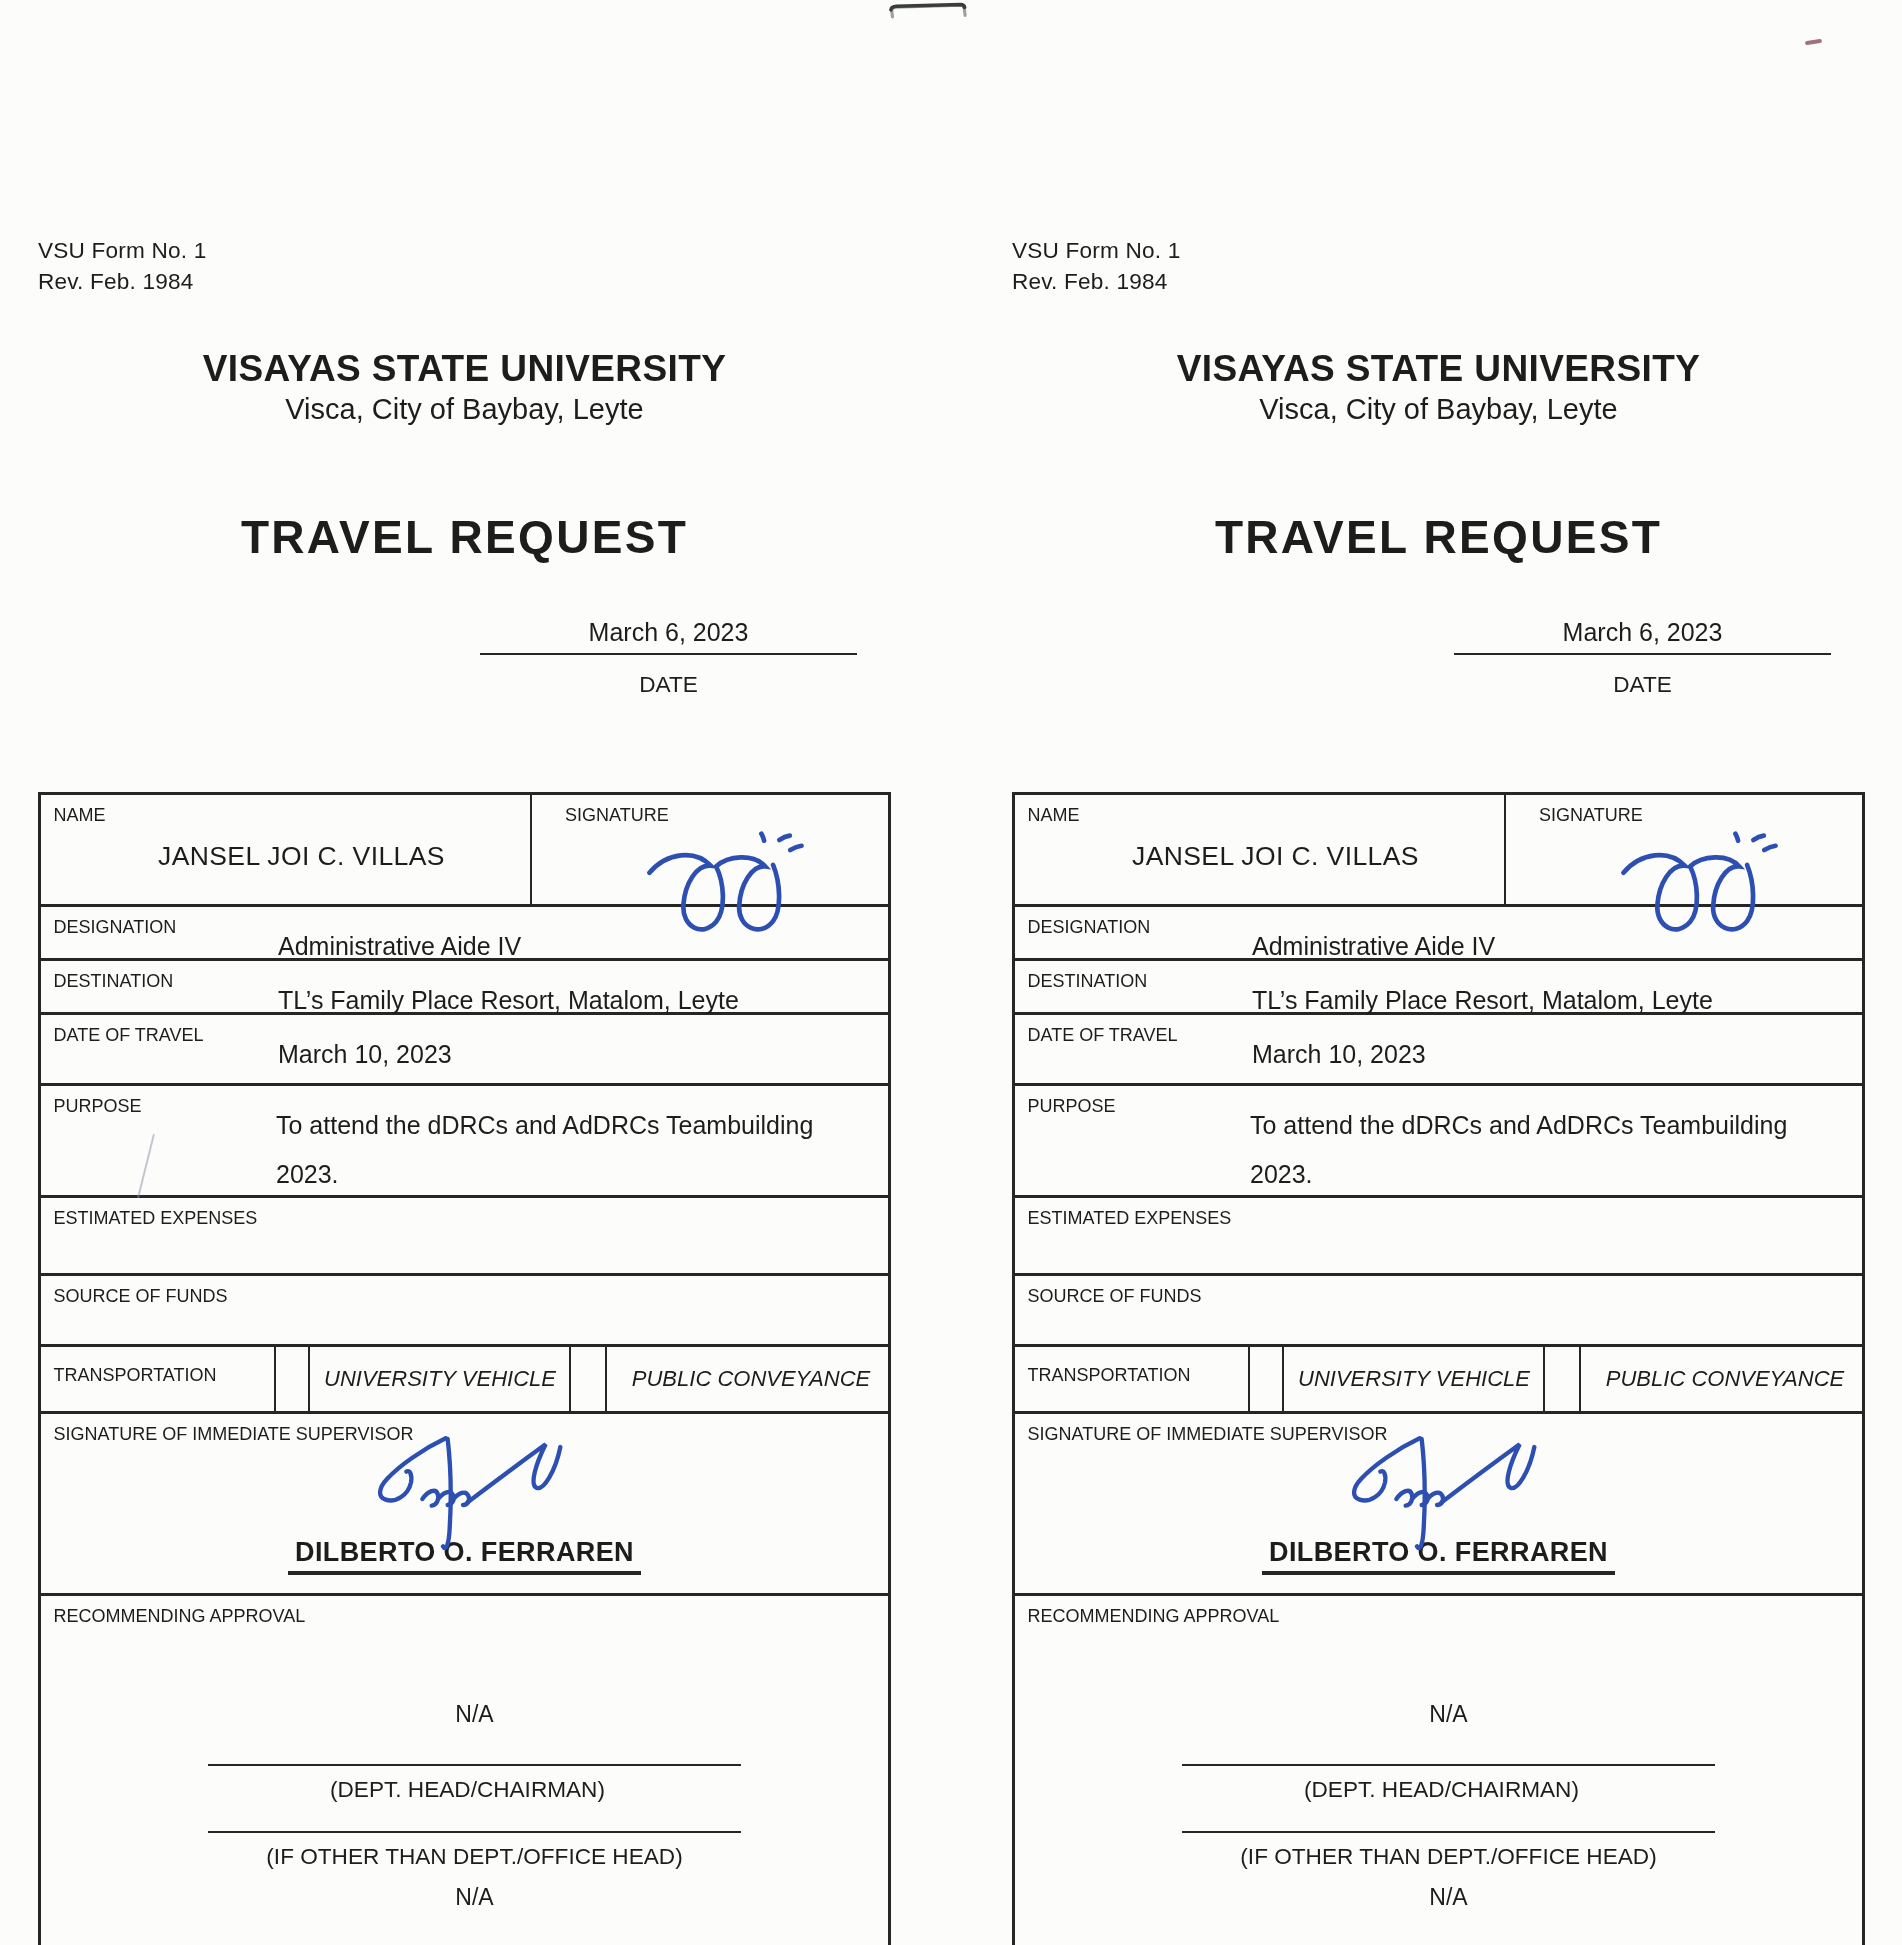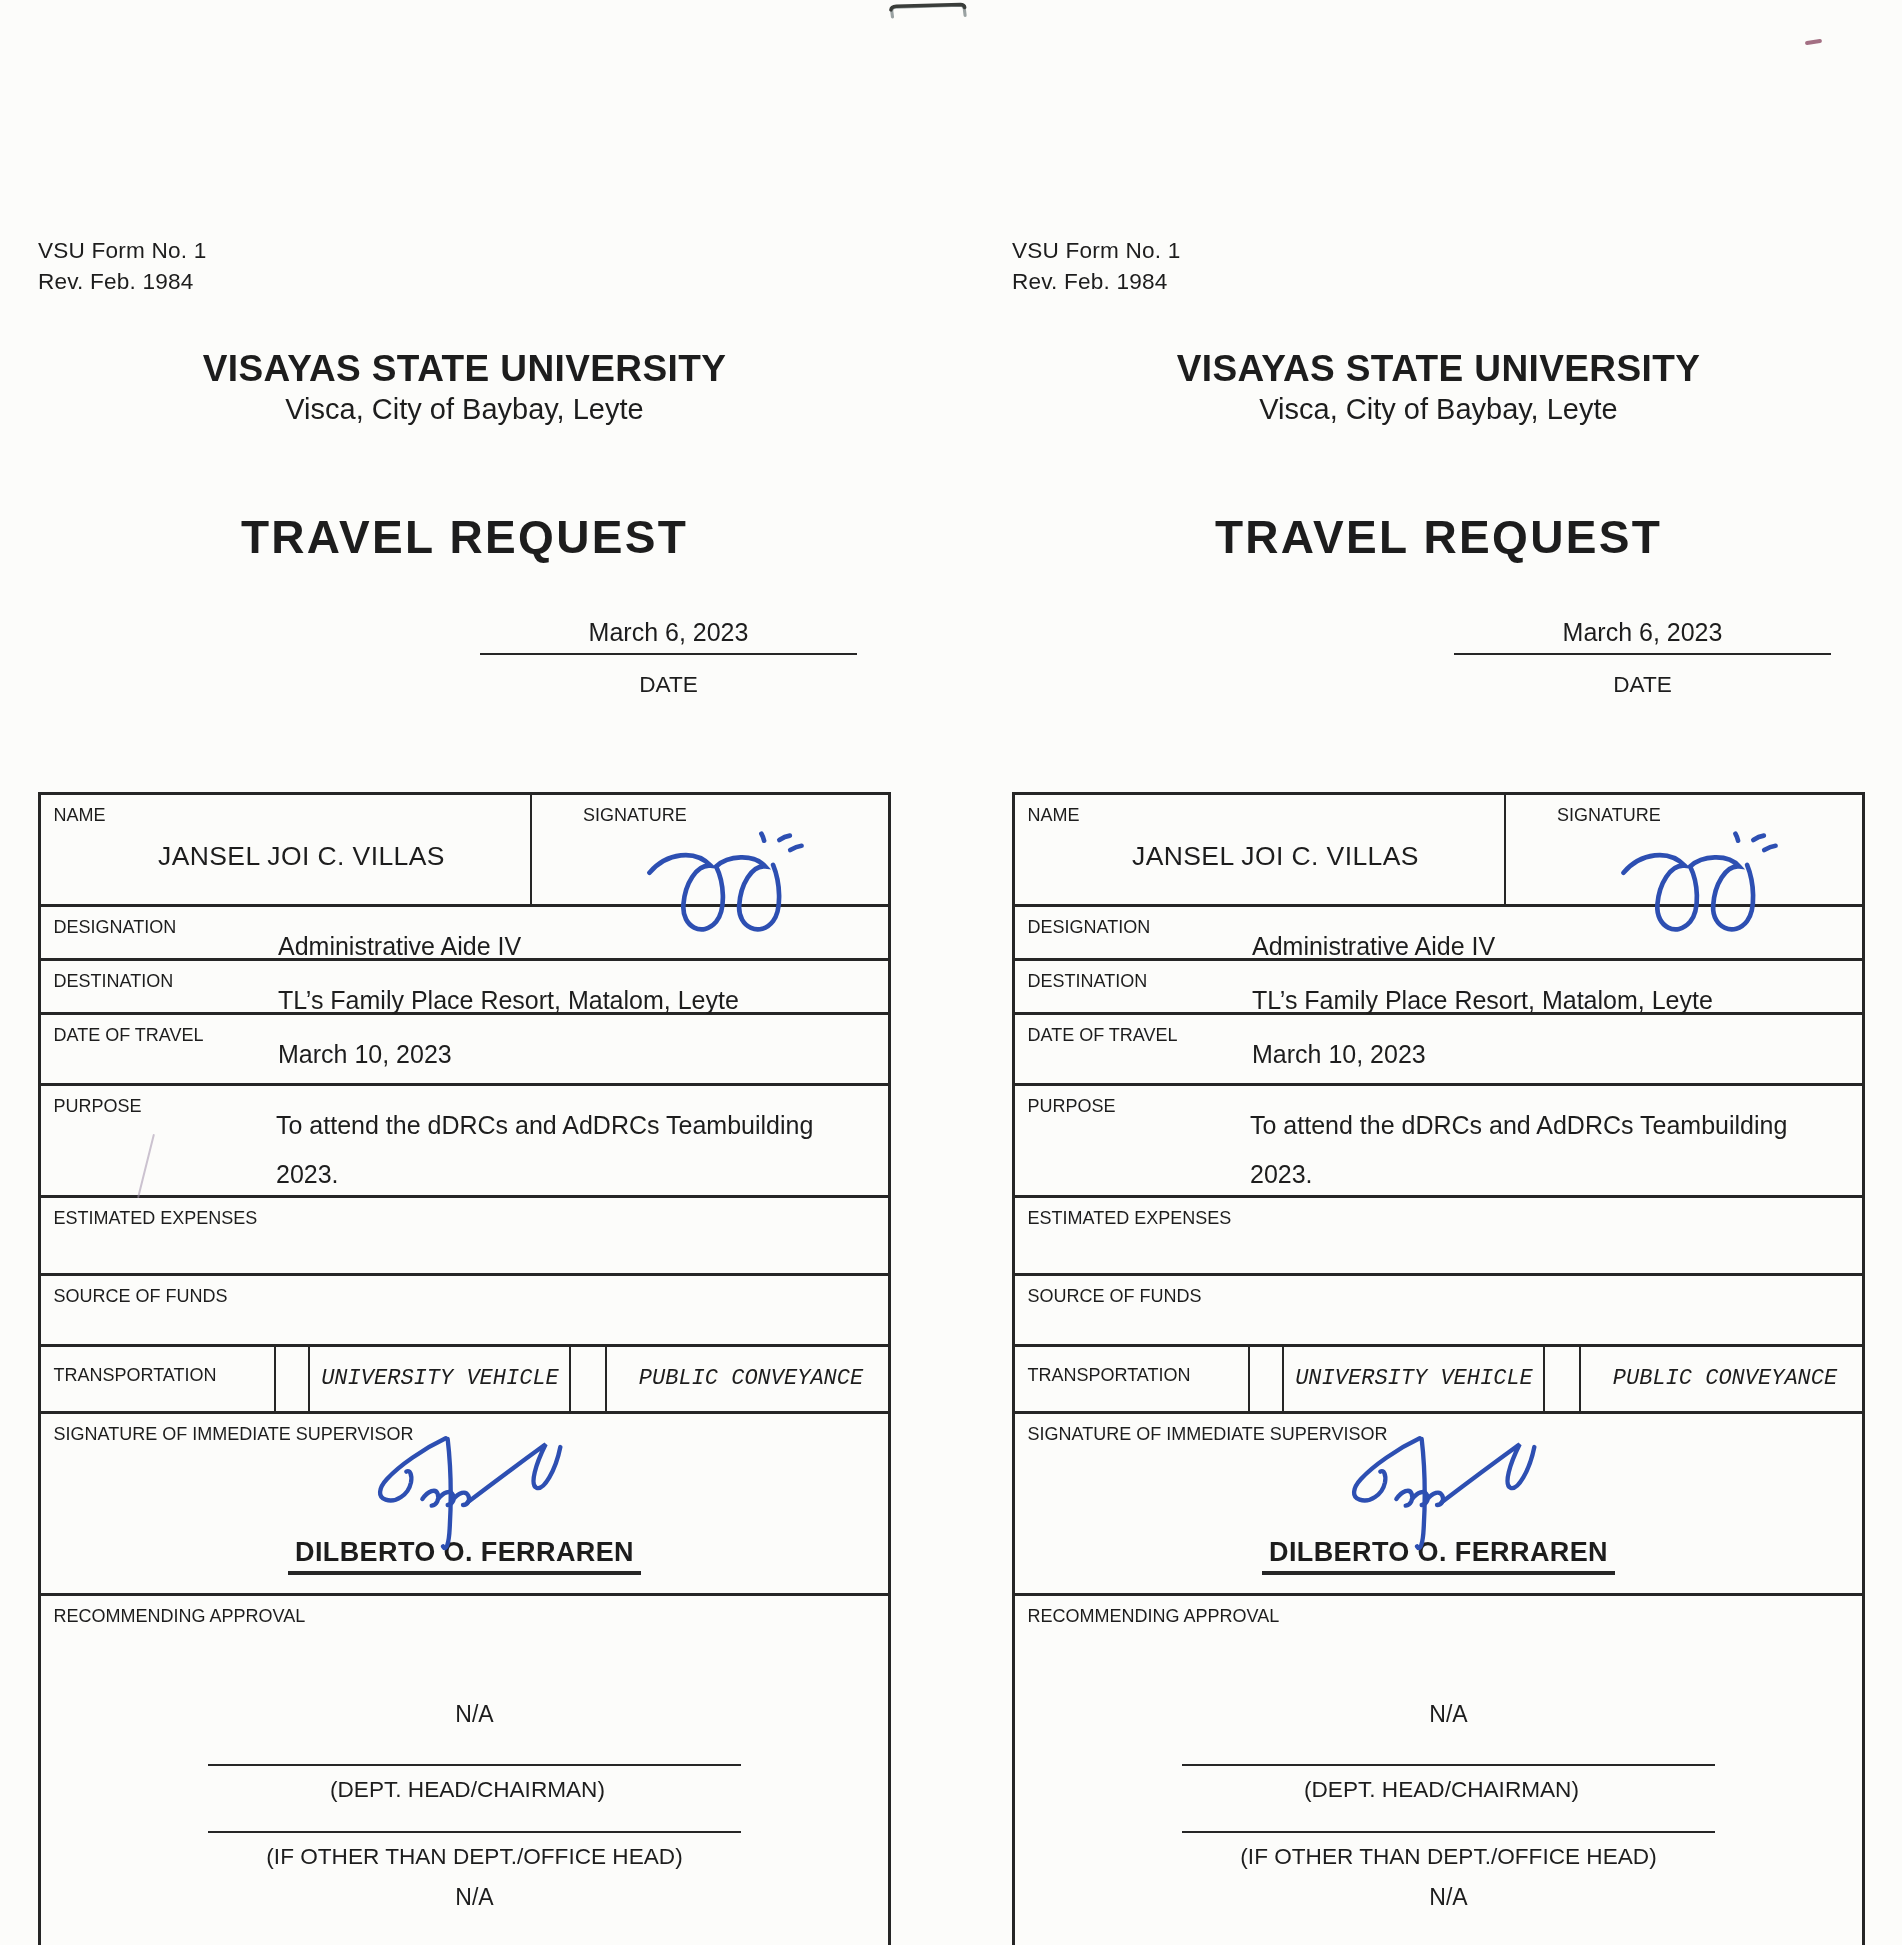--- a/index.html
+++ b/index.html
@@ -95,21 +95,21 @@
     background:var(--line);
   }
 
   
   .r-name{height:112px;}
   .r-name .name-val{
     top:46px;left:117px;
     font-size:26.5px;font-weight:normal;
     letter-spacing:0.4px;
   }
-  .r-name .sig-lbl{left:542px;}
+  .r-name .sig-lbl{left:524px;}
   .sig1{
     position:absolute;
     left:595px;top:27px;
     width:218px;height:117px;
     z-index:3;
     overflow:visible;
   }
   .r-small{height:54px;}
   .r-small .val, .r-travel .val{top:25px;left:237px;}
   .r-travel{height:71px;}
@@ -136,21 +136,20 @@
   .r-transport .vl1{left:233px;}
   .r-transport .vl2{left:267px;}
   .r-transport .vl3{left:528px;}
   .r-transport .vl4{left:564px;}
   .t-opt{
     position:absolute;
     top:0;bottom:0;
     display:flex;align-items:center;justify-content:center;
     font-size:22px;font-style:italic;
     white-space:nowrap;
-    font-family:Liberation Mono, monospace;
   }
   .t-opt.o1{left:270px;width:258px;}
   .t-opt.o2{left:567px;width:286px;}
 
   .r-super{height:182px;}
   .sig2{
     position:absolute;
     left:249px;top:11px;
     width:366px;height:140px;
     z-index:3;

